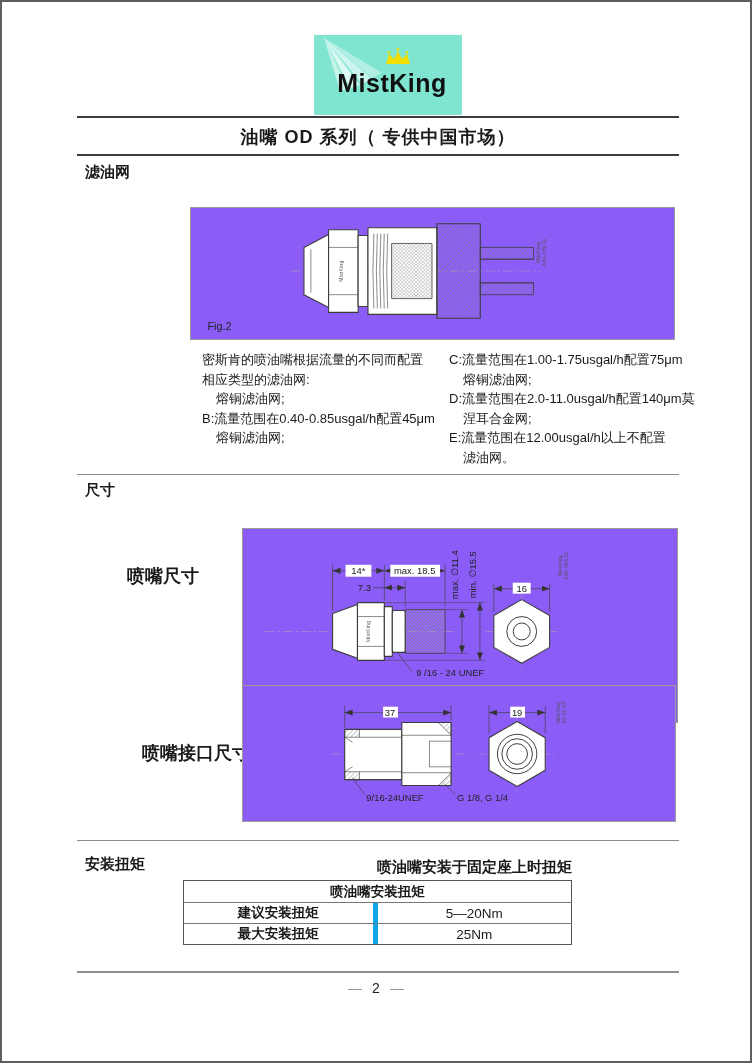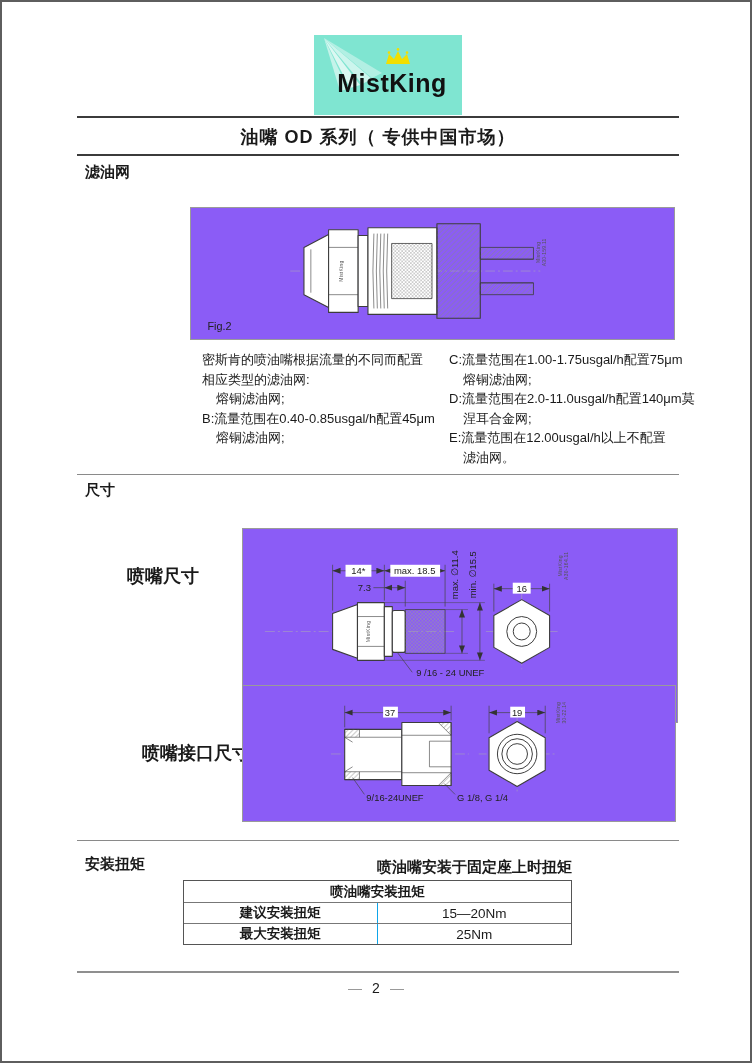--- a/index.html
+++ b/index.html
@@ -40,21 +40,21 @@
   .col-l { left:200px; } .col-r { left:447px; }
   .ind { padding-left:14px; }
 
   .tbl-title { position:absolute; left:181px; width:389px; top:856px; text-align:right;
                font-weight:bold; font-size:15px; }
   .tbl { position:absolute; left:181px; top:878px; width:389px; border:1px solid #555; background:#fff; }
   .tbl-row { display:flex; border-top:1px solid #777; height:21px; }
   .tbl-row.first { border-top:none;text-align:right; }
   .cell { display:flex; align-items:center; justify-content:center; font-size:13.5px; }
   .cell-full { width:100%; font-weight:bold; }
-  .cell-l { width:50%; border-right:1px solid #0ea5e9; font-weight:bold; }
+  .cell-l { width:50%; border-right:5px solid #0ea5e9; font-weight:bold; }
   .cell-r { width:50%; }
 
   .footer { position:absolute; left:0; right:0; top:978px; text-align:center; font-size:14px; }
   .footer .dash { color:#999; margin:0 10px; }
 
   svg text { font-family:"Liberation Sans","DejaVu Sans",sans-serif; }
   .dimtxt { font-size:9.5px; fill:#222; }
   .tiny-v { font-size:5px; fill:#555; letter-spacing:.3px; }
   .figlab { font-size:11px; fill:#222; }
 </style>
@@ -276,21 +276,21 @@
   <div class="rule rm2"></div>
   <div class="sec" style="top:853px">安装扭矩</div>
   <div class="tbl-title">喷油嘴安装于固定座上时扭矩</div>
 
   <div class="tbl">
     <div class="tbl-row first">
       <div class="cell cell-full">喷油嘴安装扭矩</div>
     </div>
     <div class="tbl-row">
       <div class="cell cell-l">建议安装扭矩</div>
-      <div class="cell cell-r">15—20Nm</div>
+      <div class="cell cell-r">5—20Nm</div>
     </div>
     <div class="tbl-row">
       <div class="cell cell-l">最大安装扭矩</div>
       <div class="cell cell-r">25Nm</div>
     </div>
   </div>
 
   <div class="rule rb"></div>
   <div class="footer">
     <span class="dash">—</span><span>2</span><span class="dash">—</span>

